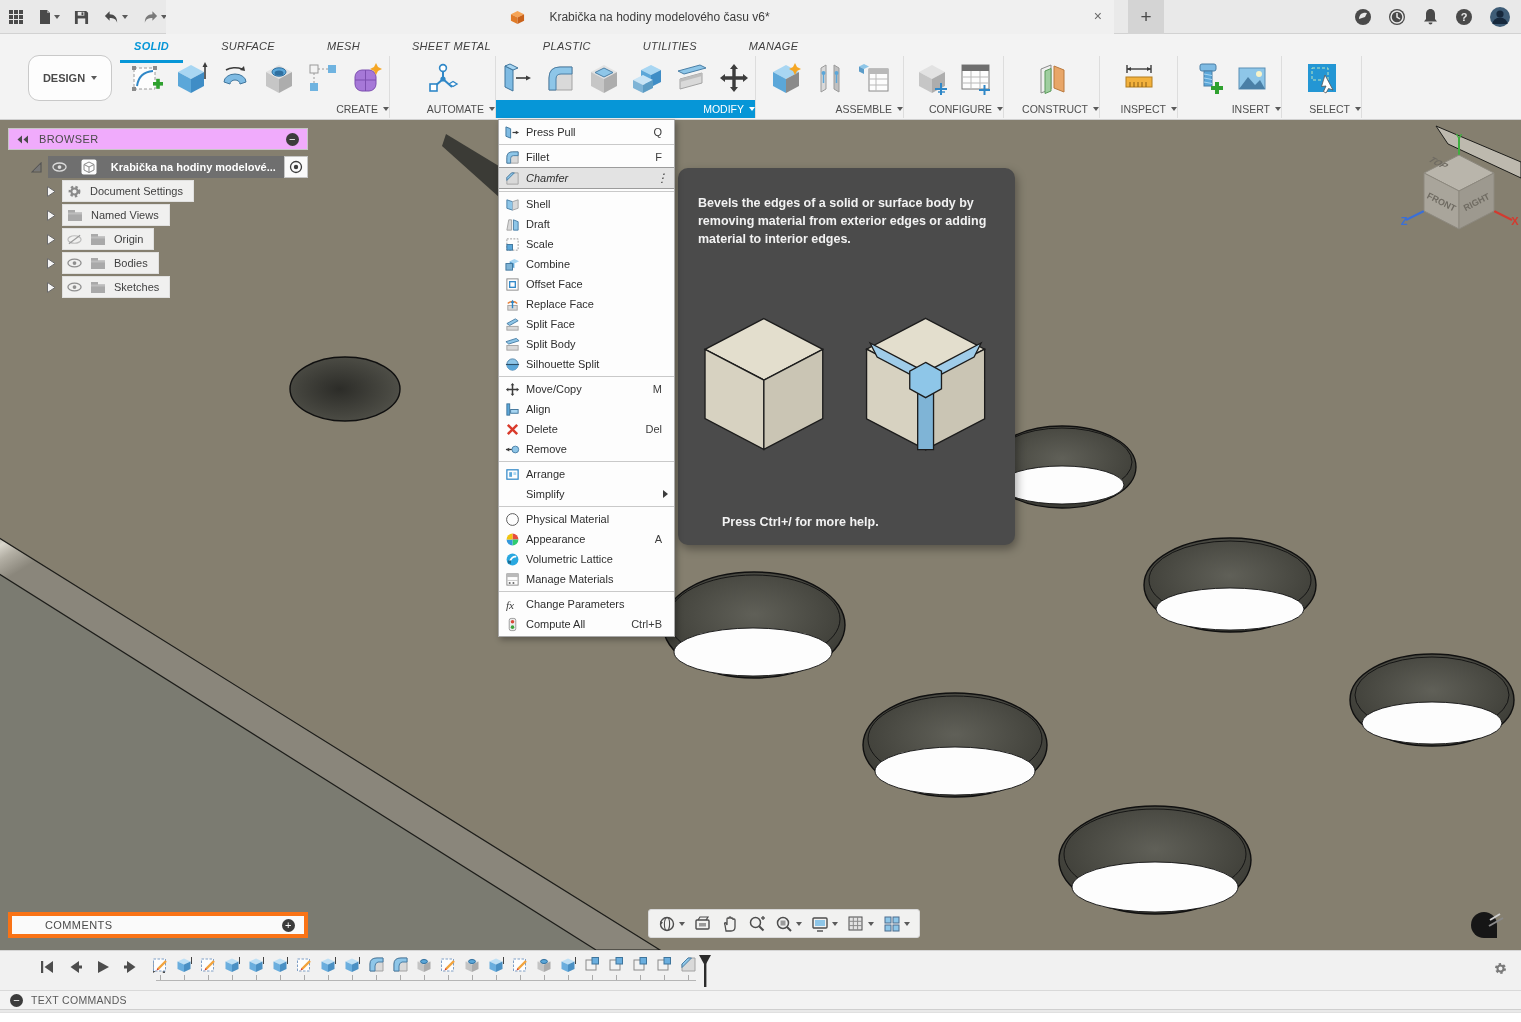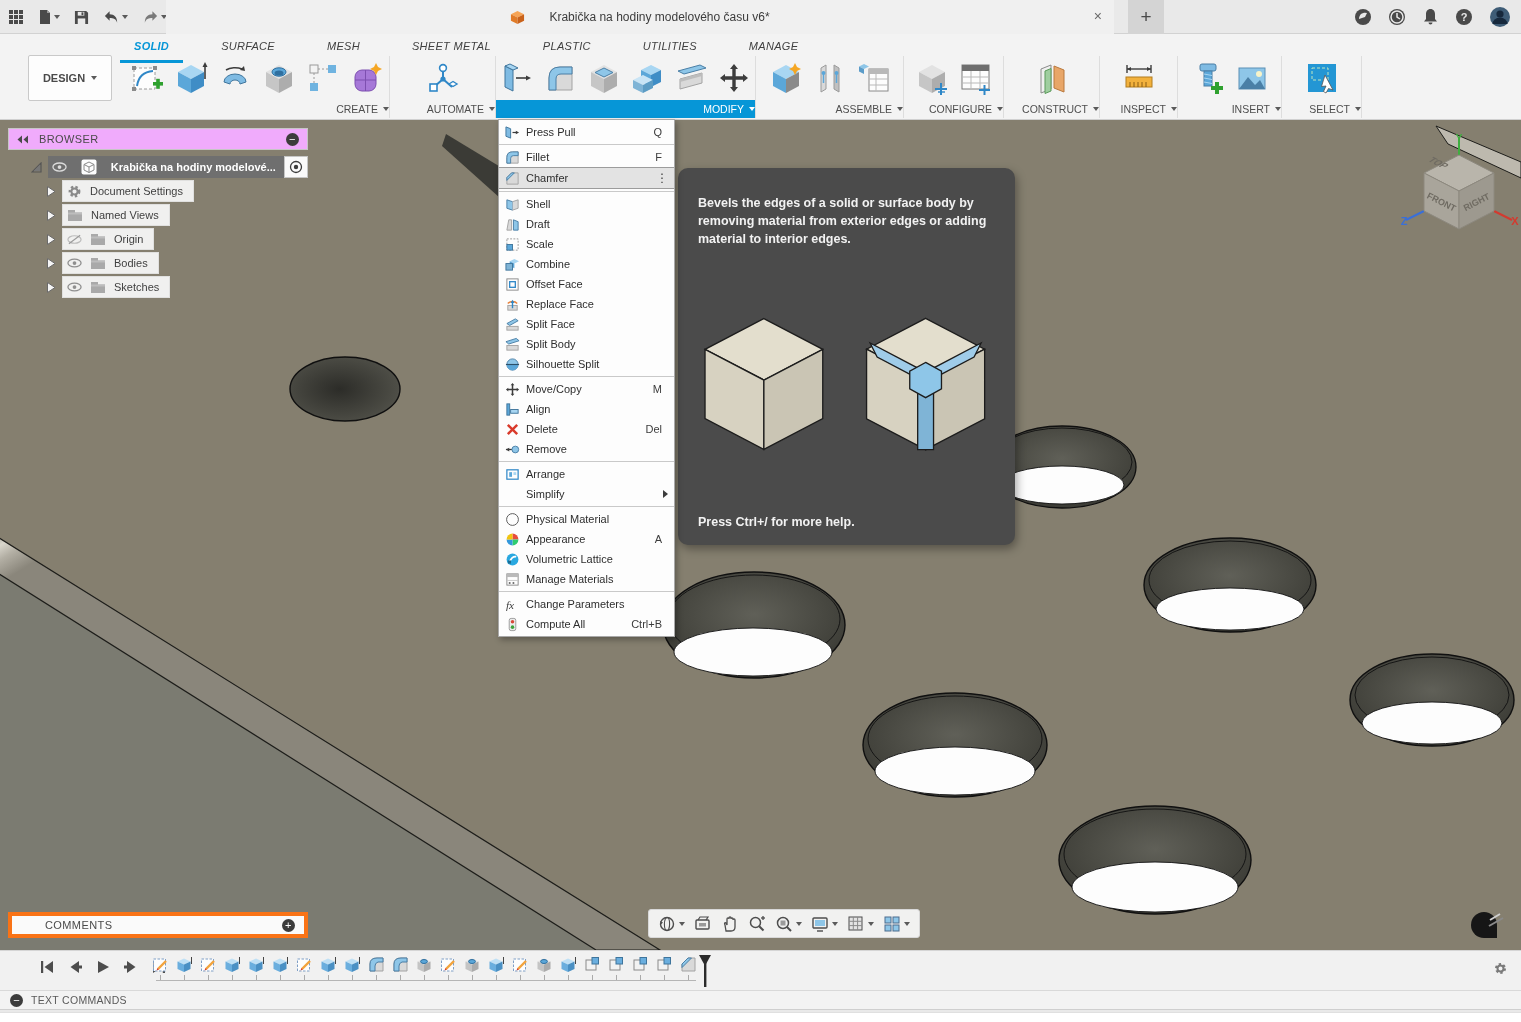--- a/index.html
+++ b/index.html
@@ -25,21 +25,21 @@
   .caret-down.white { border-top-color:#fff; }
 
   
   #ribbon { position:absolute; left:0; top:34px; width:1521px; height:86px; background:#f3f3f3;
     border-bottom:1px solid #d0d0d0; }
   #tabs-row { position:absolute; left:130px; top:4px; height:22px; display:flex; gap:44px;font-style:italic; }
   .ws-tab { font-size:11px; color:#3f3f3f; letter-spacing:.3px; cursor:pointer; position:relative; padding:2px 4px; }
   .ws-tab.active { color:#0696d7; font-weight:bold; }
   .ws-tab.active::after { content:""; position:absolute; left:-10px; right:-10px; bottom:-3px; height:3px; background:#0696d7; }
   #design-btn { position:absolute; left:28px; top:21px; width:84px; height:46px; background:#fdfdfd;
-    border:1px solid #c9c9c9; border-radius:2px; display:flex; align-items:center; justify-content:center;
+    border:1px solid #c9c9c9; border-radius:11px; display:flex; align-items:center; justify-content:center;
     gap:6px; font-size:11px; font-weight:bold; color:#4a4a4a; cursor:pointer; }
   #ribbon-groups { position:absolute; left:124px; top:22px; height:64px; display:flex; }
   .rgroup { position:relative; height:62px; border-right:1px solid #ddd; display:flex; flex-direction:column; }
   .rg-icons { flex:1; display:flex; align-items:center; justify-content:center; gap:2px; }
   .rg-icon { width:42px; height:42px; display:flex; align-items:center; justify-content:center; cursor:pointer; border-radius:2px; }
   .rg-label { height:18px; display:flex; align-items:center; justify-content:flex-end; gap:5px;
     font-size:10.5px; color:#4e4e4e; cursor:pointer; }
   .rgroup.active .rg-label { background:#0696d7; color:#fff; }
 
   
@@ -62,33 +62,33 @@
   .t-indent1 { margin-left:36px; }
   .expander { width:14px; display:flex; justify-content:center; margin-right:4px; cursor:pointer; }
 
   
   #modify-menu { position:absolute; left:498px; top:119px; width:177px; background:#fdfdfd;
     border:1px solid #a9a9a9; box-shadow:2px 3px 6px rgba(0,0,0,.3); padding:2px 0; z-index:30; }
   .mi { height:20px; display:flex; align-items:center; padding:0 6px 0 5px; font-size:11px; color:#2e2e2e; cursor:pointer; }
   .mi .mic { width:17px; height:15px; display:flex; align-items:center; justify-content:center; margin-right:5px; }
   .mi .mlabel { flex:1; white-space:nowrap; }
   .mi .mshort { color:#3c3c3c; margin-right:6px; }
-  .mi.hl { background:#e3e3e3; border-top:1px solid #9c9c9c; border-bottom:1px solid #9c9c9c; height:22px; }
+  .mi.hl { background:#e3e3e3; border-top:1px solid #9c9c9c; border-bottom:1px solid #9c9c9c; height:22px;font-style:italic; }
   .mi .mmore { color:#3c3c3c; font-size:12px; letter-spacing:0; }
   .msep { height:1px; background:#c9c9c9; margin:2px 0; }
   .msub { width:0; height:0; border-top:4px solid transparent; border-bottom:4px solid transparent; border-left:5px solid #3c3c3c; }
 
   
   #tooltip { position:absolute; left:678px; top:168px; width:337px; height:377px; background:#4b4b4b;
     border-radius:10px; box-shadow:2px 4px 10px rgba(0,0,0,.35); padding:26px 20px 14px 20px;
     color:#f2f2f2; font-size:12.5px; font-weight:bold; line-height:1.45; z-index:25;
     display:flex; flex-direction:column; }
   #tooltip .tt-p2 { margin-top:16px; }
   #tt-cubes { flex:1; display:flex; align-items:center; justify-content:center; gap:26px; margin-top:6px; }
-  #tt-footer { font-size:12.5px; }
+  #tt-footer { font-size:12.5px;margin-left:24px; }
 
   
   #viewcube { position:absolute; left:1396px; top:133px; width:125px; height:112px; z-index:5; cursor:pointer; }
 
   
   #comments { position:absolute; left:8px; top:912px; width:300px; height:26px; background:#fafafa;
     border:4px solid #f97316; display:flex; align-items:center; padding:0 9px; font-size:11px;
     color:#4a4a4a; letter-spacing:.4px; z-index:6; }
   #comments .c-title { flex:1; margin-left:24px; }
 

